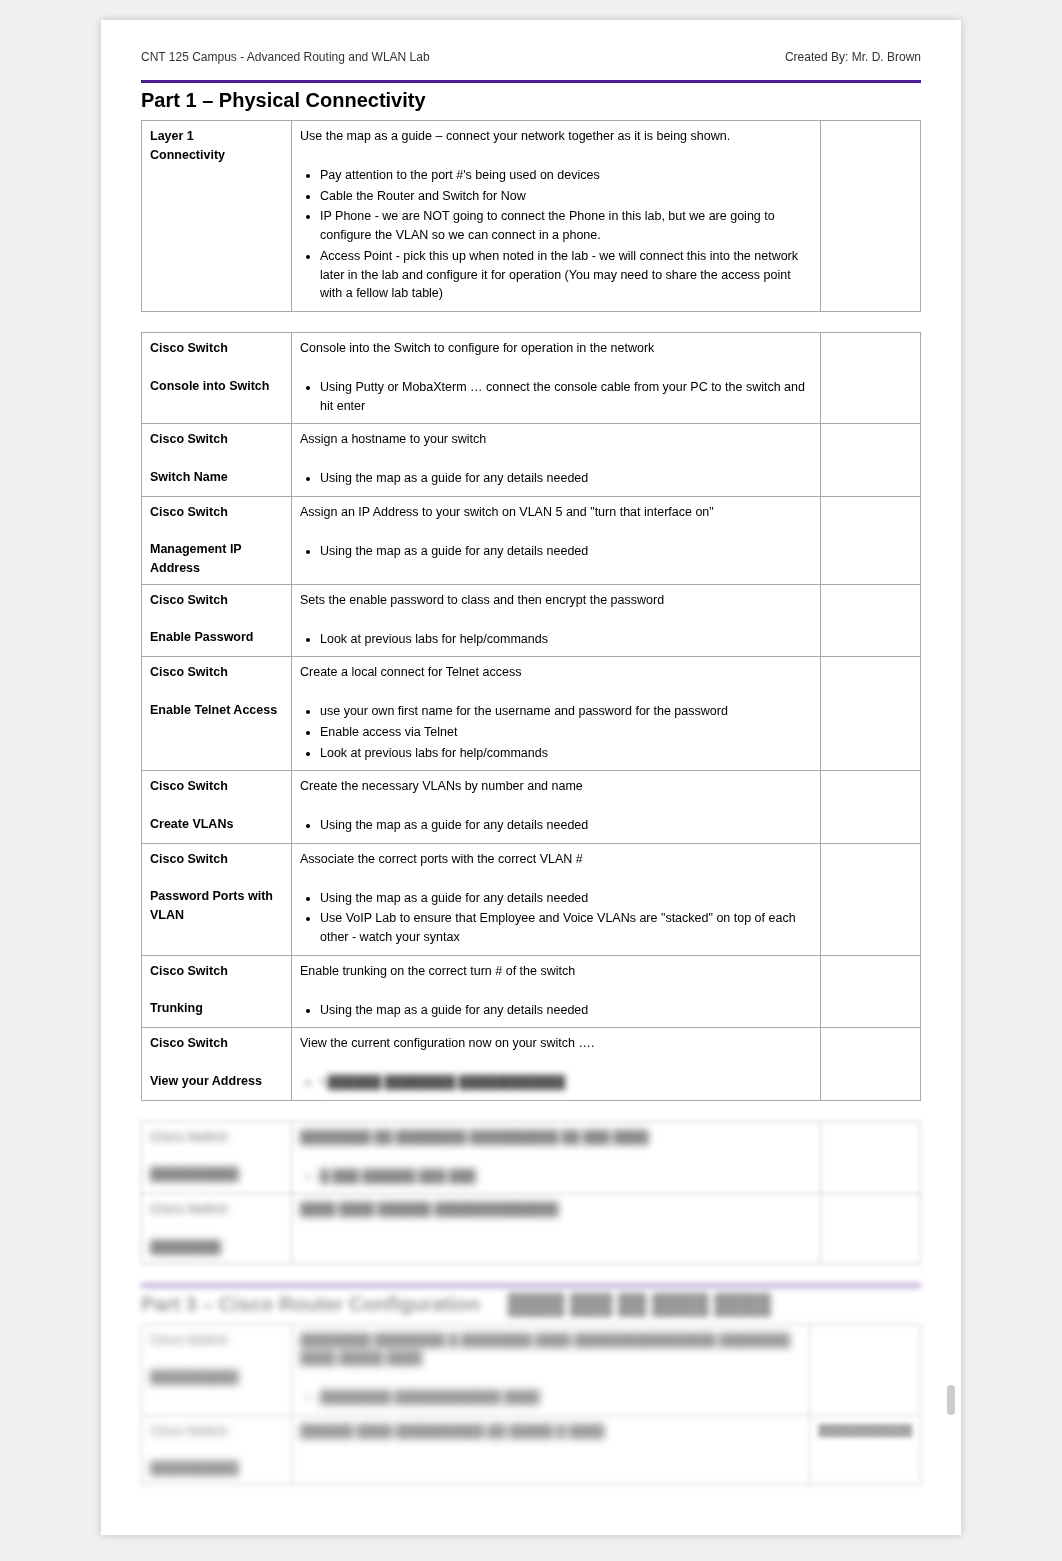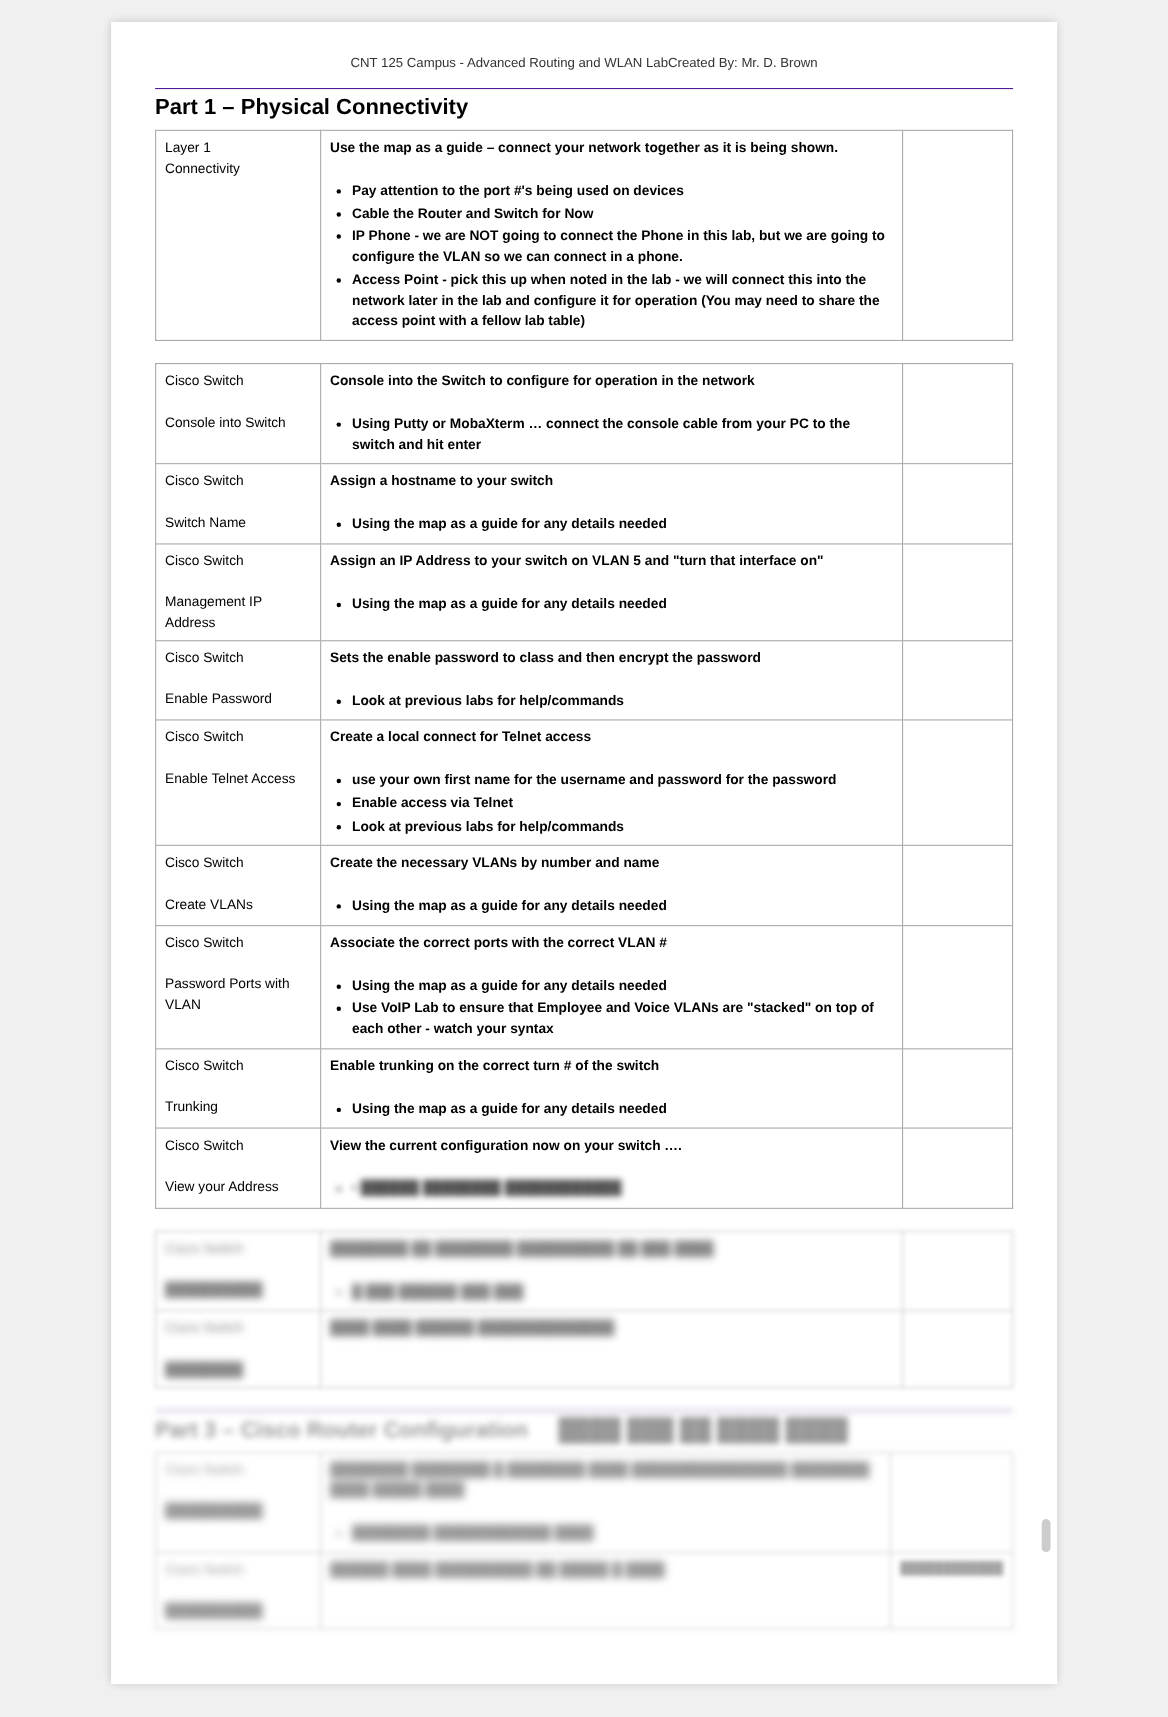--- a/index.html
+++ b/index.html
@@ -14,49 +14,48 @@
     .page {
       background: white;
       width: 860px;
       min-height: 1400px;
       padding: 30px 40px;
       box-shadow: 0 0 8px rgba(0,0,0,0.2);
       position: relative;
     }
     .header {
       display: flex;
-      justify-content: center;
+      justify-content: space-between;
       align-items: center;
       margin-bottom: 16px;
       font-size: 12px;
       color: #333;
     }
     .part-heading {
       font-size: 20px;
       font-weight: bold;
       margin-bottom: 8px;
-      border-top: 1px solid #4c1d95;
+      border-top: 3px solid #4c1d95;
       padding-top: 6px;
     }
     table {
       width: 100%;
       border-collapse: collapse;
       margin-bottom: 20px;
     }
     td {
       border: 1px solid #aaa;
       vertical-align: top;
       padding: 6px 8px;
       font-size: 12.5px;
       line-height: 1.5;
-      font-weight: bold;
     }
     td:first-child {
       width: 150px;
-      font-weight: normal;
+      font-weight: bold;
     }
     ul {
       margin: 20px 0 0 20px;
       padding: 0;
     }
     ul li {
       margin-bottom: 2px;
       list-style-type: disc;
     }
     .blurred {

